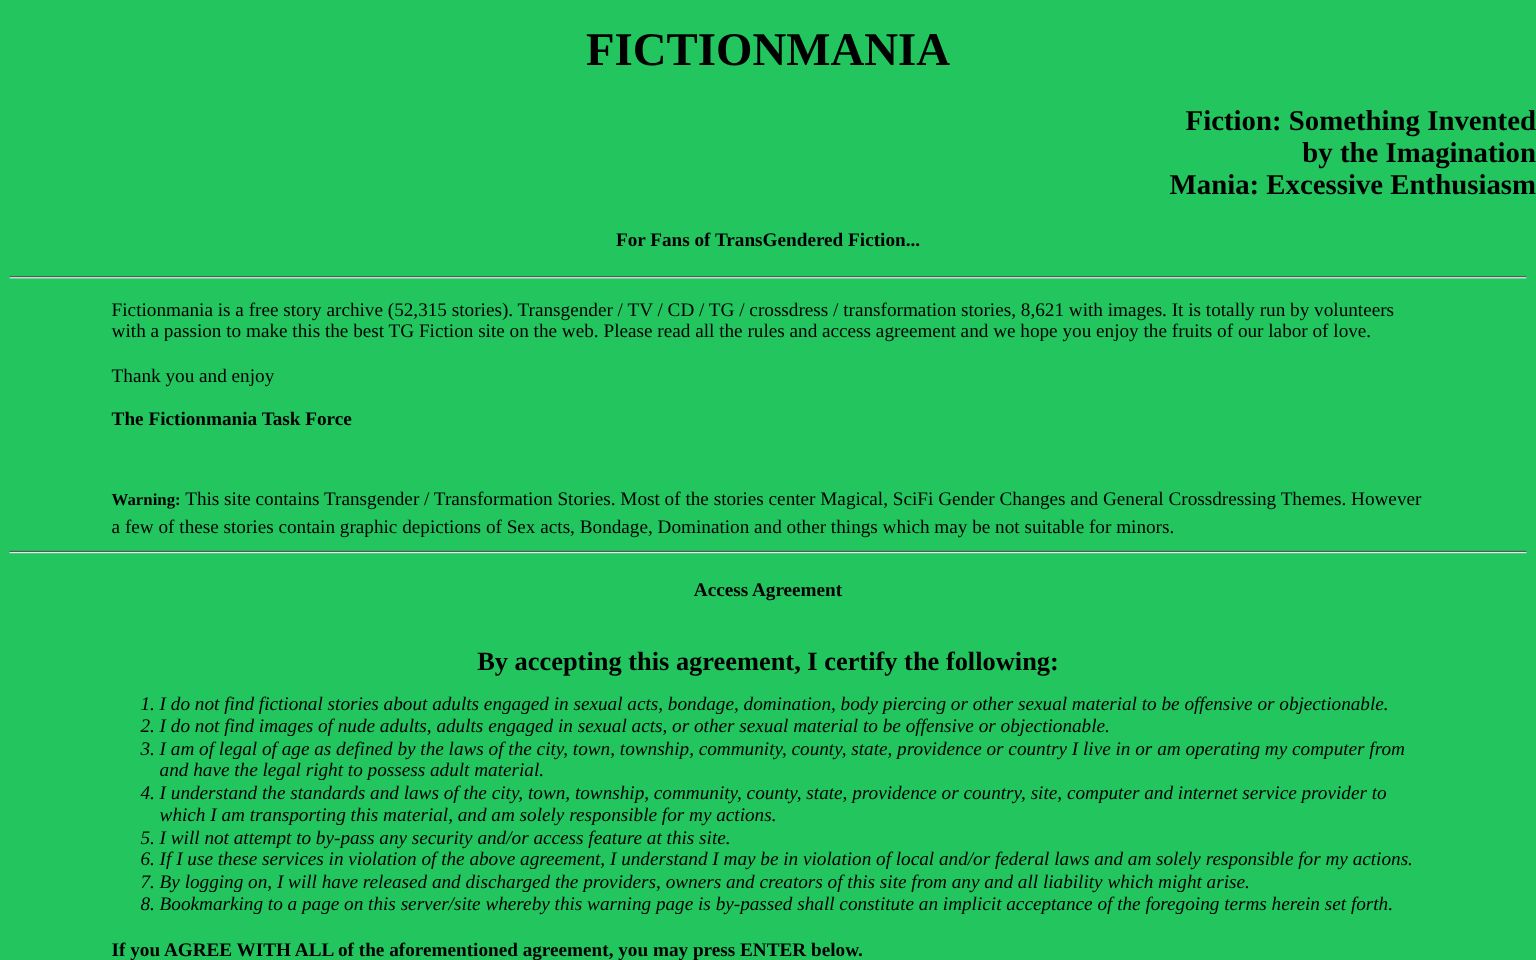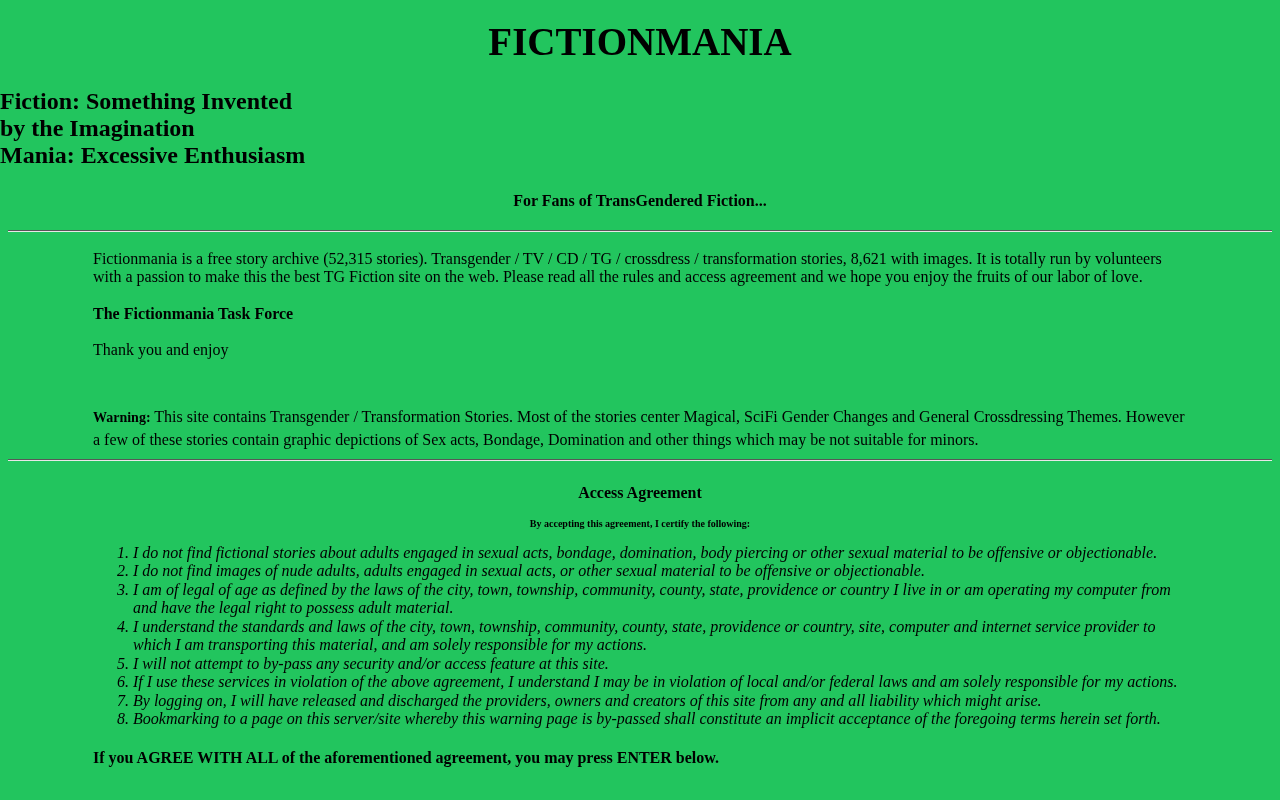--- a/index.html
+++ b/index.html
@@ -16,21 +16,21 @@
     background: #22c55e;
   }
   .site-title {
     text-align: center;
     font-weight: bold;
     font-size: 39px;
     line-height: 1.12;
     margin: 20px 0 0 0;
   }
   .subtitle {
-    text-align: left;
+    text-align: right;
     font-weight: bold;
     font-size: 24px;
     line-height: 27px;
     margin: 24px 0 0 0;
   }
   .tagline {
     text-align: center;
     font-weight: bold;
     font-size: 16px;
     margin: 23px 0 20px 0;
@@ -63,22 +63,22 @@
   .agreement-heading {
     text-align: center;
     font-weight: bold;
     font-size: 16px;
     line-height: 27px;
     margin: 18px 0 0 0;
   }
   .agreement-sub {
     text-align: center;
     font-weight: bold;
-    font-size: 10px;
-    margin: 12px 0 0 0;
+    font-size: 22px;
+    margin: 32px 0 0 0;
   }
   .agreement-list {
     margin: 15px 0 0 0;
     padding-left: 40px;
     line-height: 18.5px;
     font-style: italic;
   }
   .agreement-list li {
     margin: 0;
     padding: 0;
@@ -101,22 +101,22 @@
       <span>by the Imagination</span><br>
       <span>Mania: Excessive Enthusiasm</span>
     </h2>
     <p class="tagline">For Fans of TransGendered Fiction...</p>
   </header>
 
   <hr class="rule">
 
   <section class="content">
     <p class="body-p">Fictionmania is a free story archive (52,315 stories). Transgender / TV / CD / TG / crossdress / transformation stories, 8,621 with images. It is totally run by volunteers with a passion to make this the best TG Fiction site on the web. Please read all the rules and access agreement and we hope you enjoy the fruits of our labor of love.</p>
+    <p class="body-p">Thank you and enjoy</p>
     <p class="body-p signature">The Fictionmania Task Force</p>
-    <p class="body-p">Thank you and enjoy</p>
     <p class="warning-p">
       <span class="warning-label">Warning:</span>
       <span>This site contains Transgender / Transformation Stories. Most of the stories center Magical, SciFi Gender Changes and General Crossdressing Themes. However a few of these stories contain graphic depictions of Sex acts, Bondage, Domination and other things which may be not suitable for minors.</span>
     </p>
   </section>
 
   <hr class="rule">
 
   <section class="content">
     <h2 class="agreement-heading">Access Agreement</h2>

